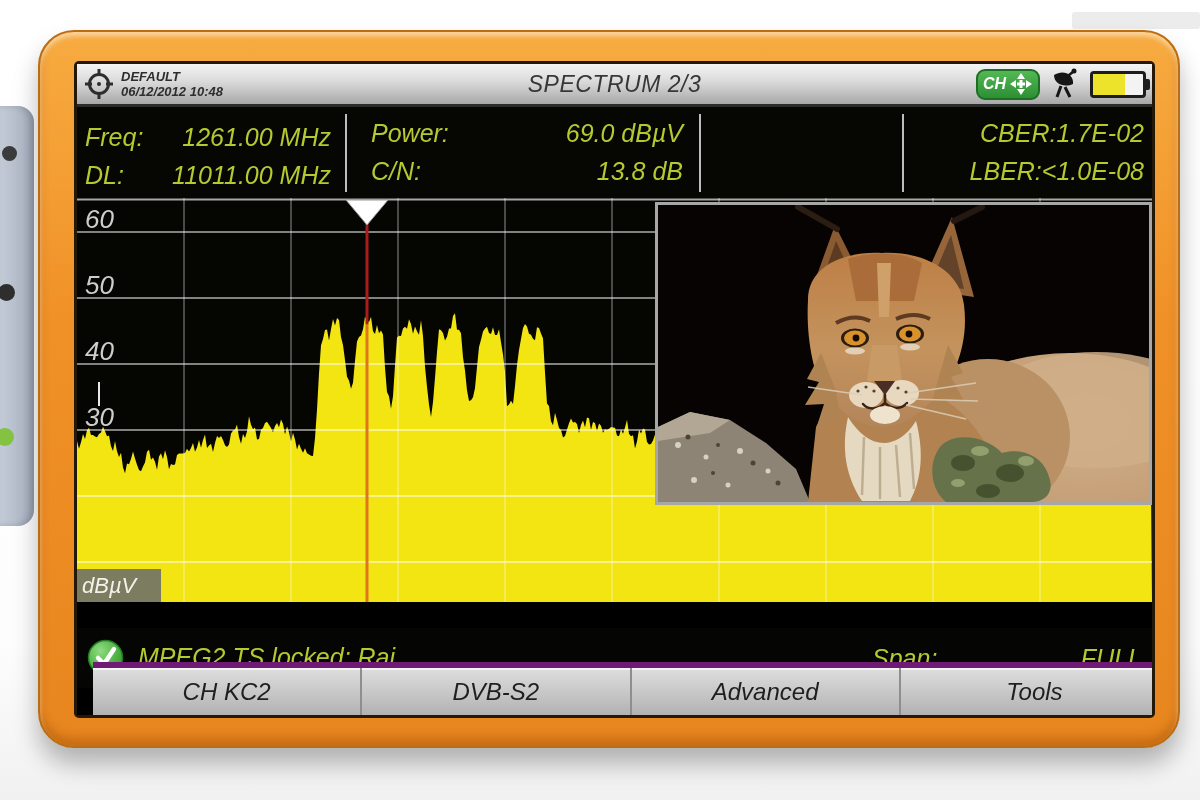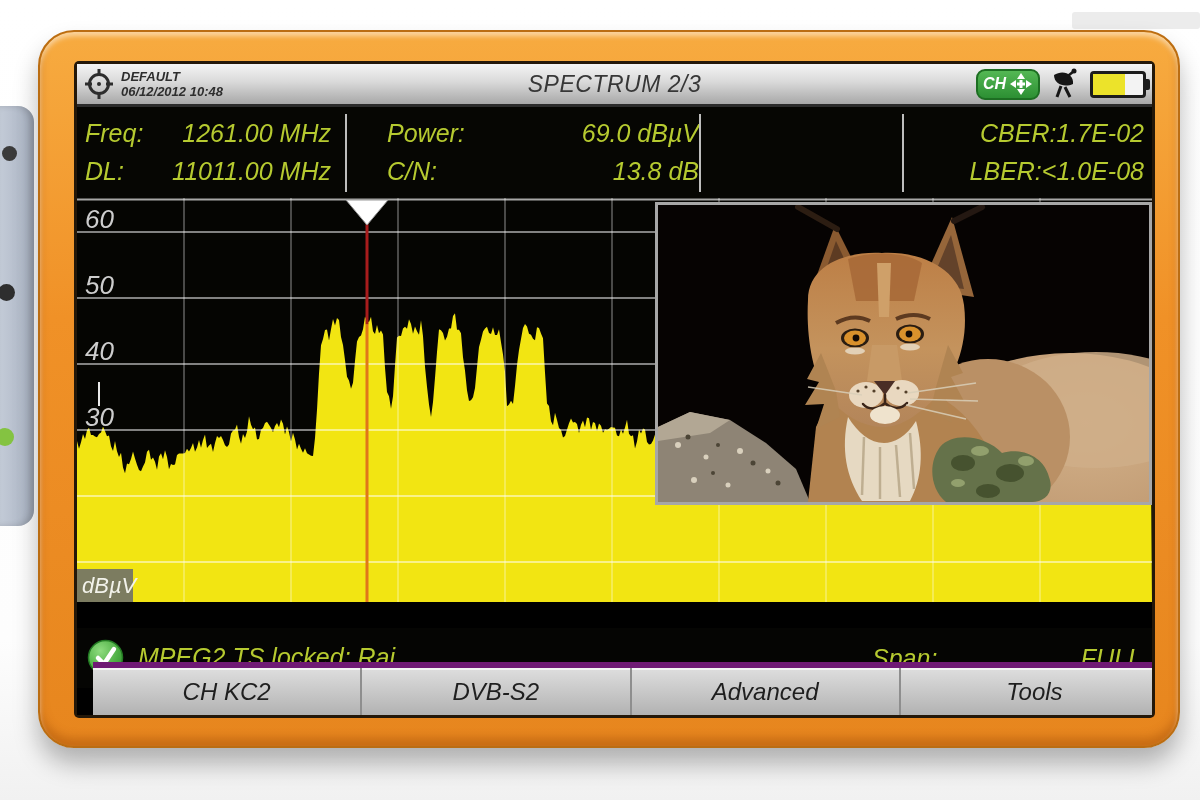--- a/index.html
+++ b/index.html
@@ -27,31 +27,31 @@
   .topbar-right{position:absolute;right:6px;top:4px;display:flex;align-items:center;gap:10px;}
   .ch-badge{width:64px;height:31px;border-radius:9px;background:linear-gradient(180deg,#54b854,#2c8f33);border:2px solid #1d6e22;box-sizing:border-box;display:flex;align-items:center;justify-content:center;gap:3px;color:#fff;font-size:16px;font-weight:700;}
   .battery{position:relative;width:56px;height:27px;border:3px solid #1c1c1c;border-radius:4px;background:#f3f3f3;box-sizing:border-box;}
   .battery::after{content:"";position:absolute;right:-7px;top:5px;width:5px;height:11px;background:#1c1c1c;border-radius:0 2px 2px 0;}
   .battery .fill{position:absolute;left:0;top:0;bottom:0;width:64%;background:#ece32a;}
 
   
   .info{position:absolute;left:0;top:43px;width:1075px;height:91px;background:#060603;color:#b6ca30;font-size:25px;}
   .mrow{display:flex;justify-content:space-between;align-items:center;height:38px;}
   .icol{position:absolute;top:7px;}
-  .col1{left:0;width:268px;}  .col1 .mrow{padding:0 14px 0 8px;}
-  .col2{left:268px;width:354px;padding-left:16px;} .col2 .mrow{padding:0 16px 0 26px;}
+  .col1{left:0;width:268px;}  .col1 .mrow{padding:0 14px 0 8px;align-items:flex-end;}
+  .col2{left:268px;width:354px;} .col2 .mrow{padding:0 16px 0 26px;}
   .col3{left:622px;width:203px;} .col3 .mrow{padding:0 10px 0 16px;}
   .col4{left:825px;width:250px;} .col4 .mrow{padding:0 8px 0 28px;justify-content:flex-end;}
   .vsep{position:absolute;top:7px;width:2px;height:78px;background:#bdbdbd;}
   .vsep.s1{left:268px;} .vsep.s2{left:622px;} .vsep.s3{left:825px;}
 
   
   .spectrum{position:absolute;left:0;top:134px;width:1075px;height:404px;background:#050502;}
   #spec-svg{position:absolute;left:0;top:0;}
-  .unit-box{position:absolute;left:0;top:371px;width:56px;height:33px;background:#7c7c60;color:#f2f2ea;font-size:22px;line-height:33px;padding-left:5px;box-sizing:border-box;}
+  .unit-box{position:absolute;left:0;top:371px;width:84px;height:33px;background:#7c7c60;color:#f2f2ea;font-size:22px;line-height:33px;padding-left:5px;box-sizing:border-box;}
   .pip{position:absolute;left:578px;top:4px;width:497px;height:303px;border:3px solid #a7a7a7;box-sizing:border-box;background:#000;}
   .pip svg{display:block;}
 
   
   .statusbar{position:absolute;left:0;top:564px;width:1075px;height:60px;background:#050503;color:#b6ca30;font-size:25px;}
   .lock-group{position:absolute;left:10px;top:11px;display:flex;align-items:center;gap:14px;}
   .span-label{position:absolute;left:795px;top:16px;}
   .span-value{position:absolute;right:10px;top:16px;}
 
   

